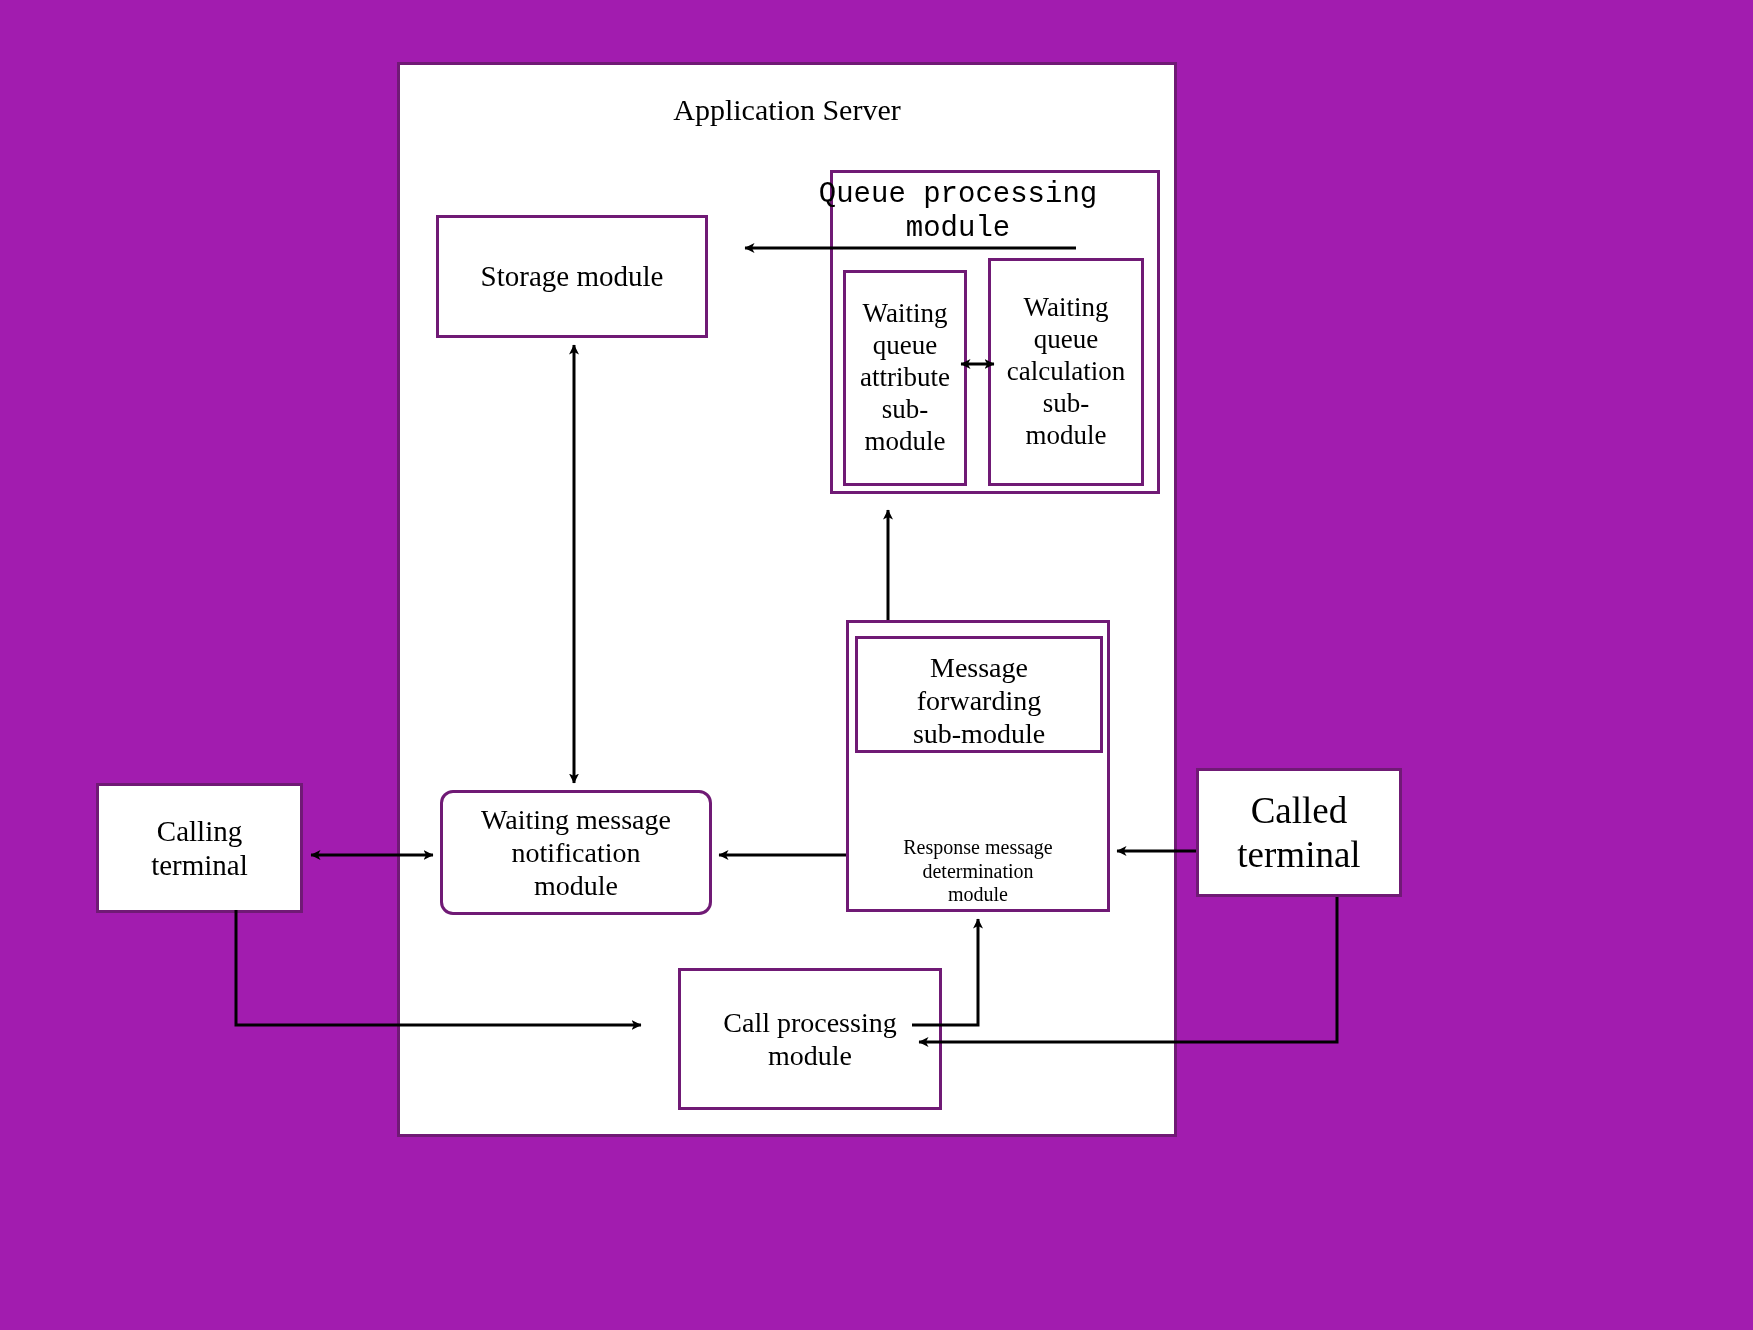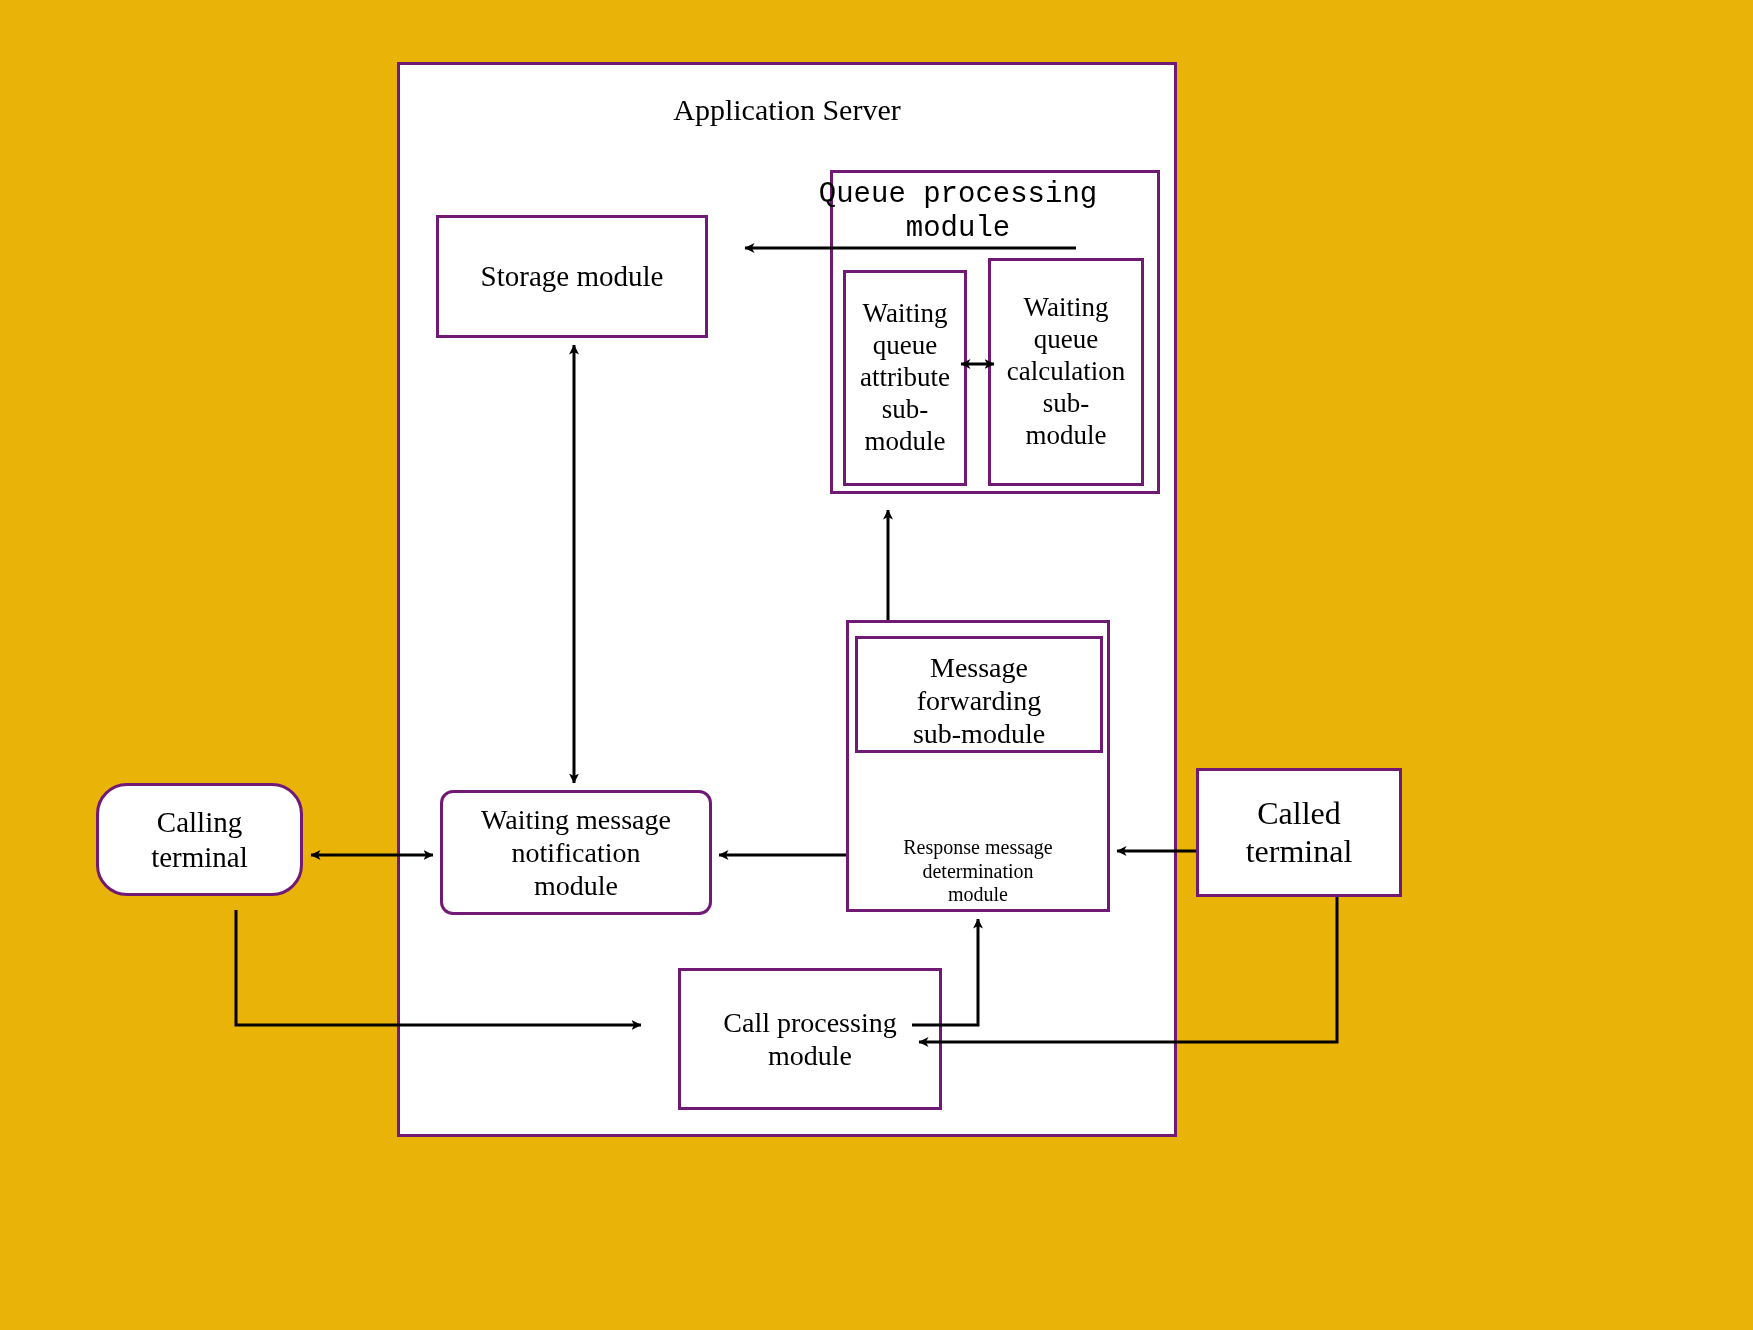--- a/index.html
+++ b/index.html
@@ -4,21 +4,21 @@
 <style>
   html, body {
     margin: 0;
     padding: 0;
     background: #ffffff;
   }
   #canvas {
     position: relative;
     width: 1753px;
     height: 1330px;
-    background: #eab308;
+    background: #a21caf;
     font-family: "Liberation Serif", "DejaVu Serif", serif;
     color: #000000;
     overflow: hidden;
   }
   .box {
     position: absolute;
     box-sizing: border-box;
     border: 3px solid #701a75;
     background: #ffffff;
     display: flex;
@@ -94,27 +94,26 @@
   #waiting-message-module {
     left: 440px; top: 790px; width: 272px; height: 125px;
     font-size: 28px;
     border-radius: 13px;
   }
   #call-processing-module {
     left: 678px; top: 968px; width: 264px; height: 142px;
     font-size: 28px;
   }
   #calling-terminal {
-    left: 96px; top: 783px; width: 207px; height: 113px;
+    left: 96px; top: 783px; width: 207px; height: 130px;
     font-size: 29px;
-    border-radius: 31px;
   }
   #called-terminal {
     left: 1196px; top: 768px; width: 206px; height: 129px;
-    font-size: 32px;
+    font-size: 37px;
   }
 </style>
 </head>
 <body>
 
 <div id="canvas">
 
   <div class="box" id="server-frame"></div>
   <div class="label-plain" id="server-title">Application Server</div>
 

